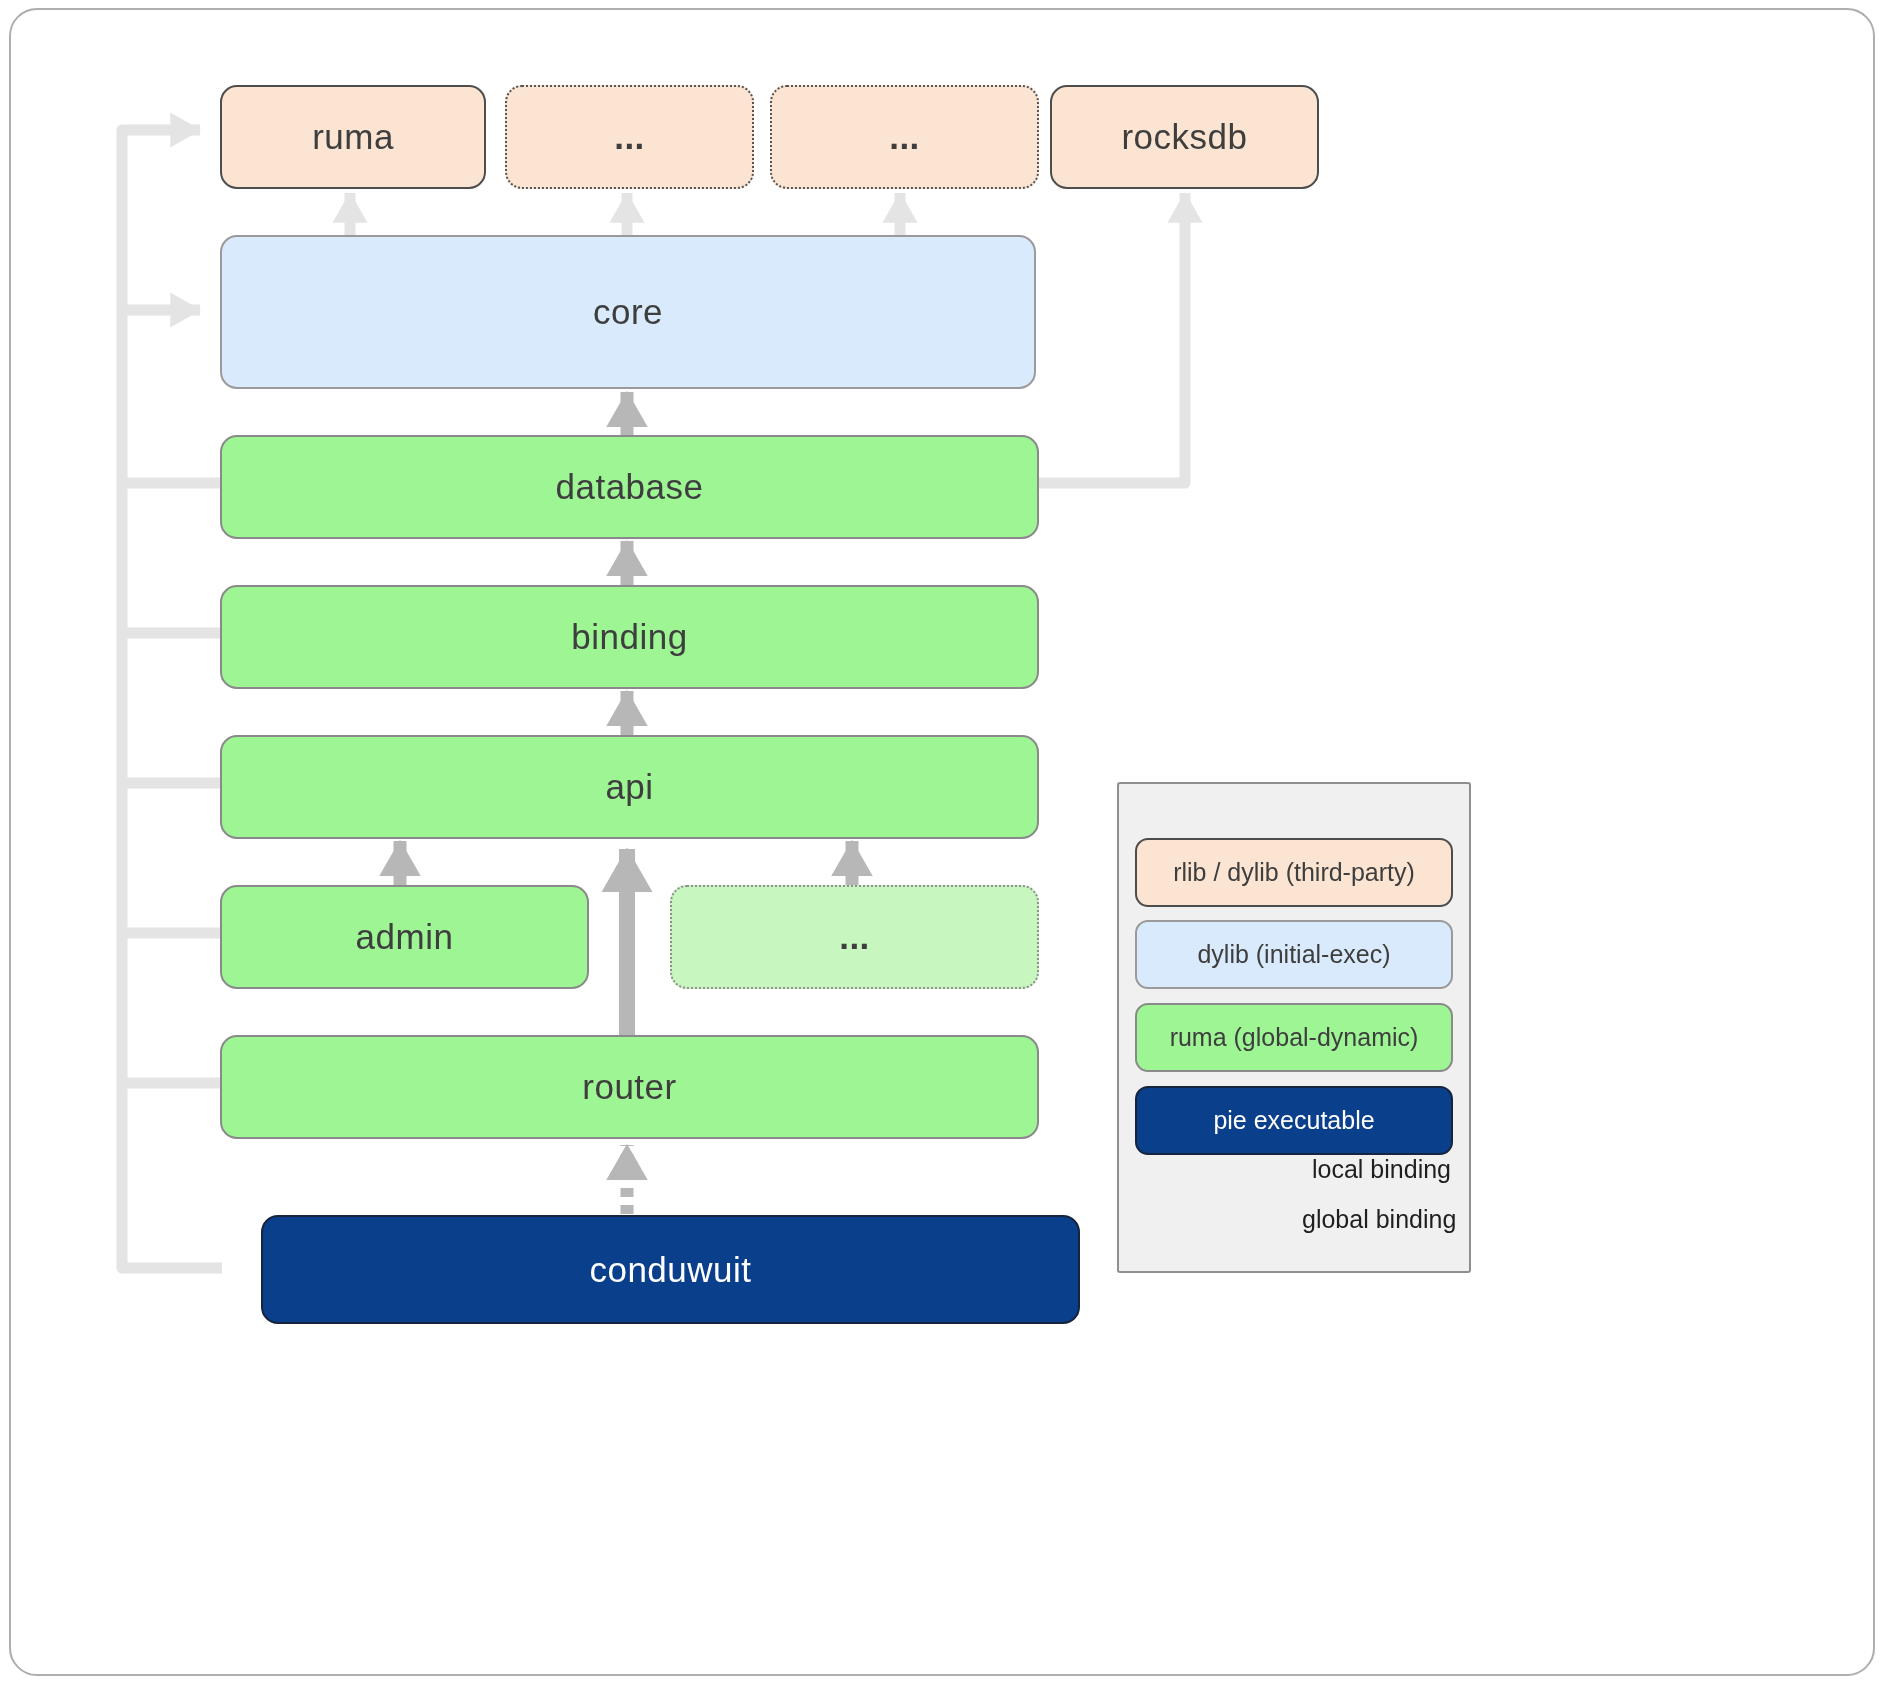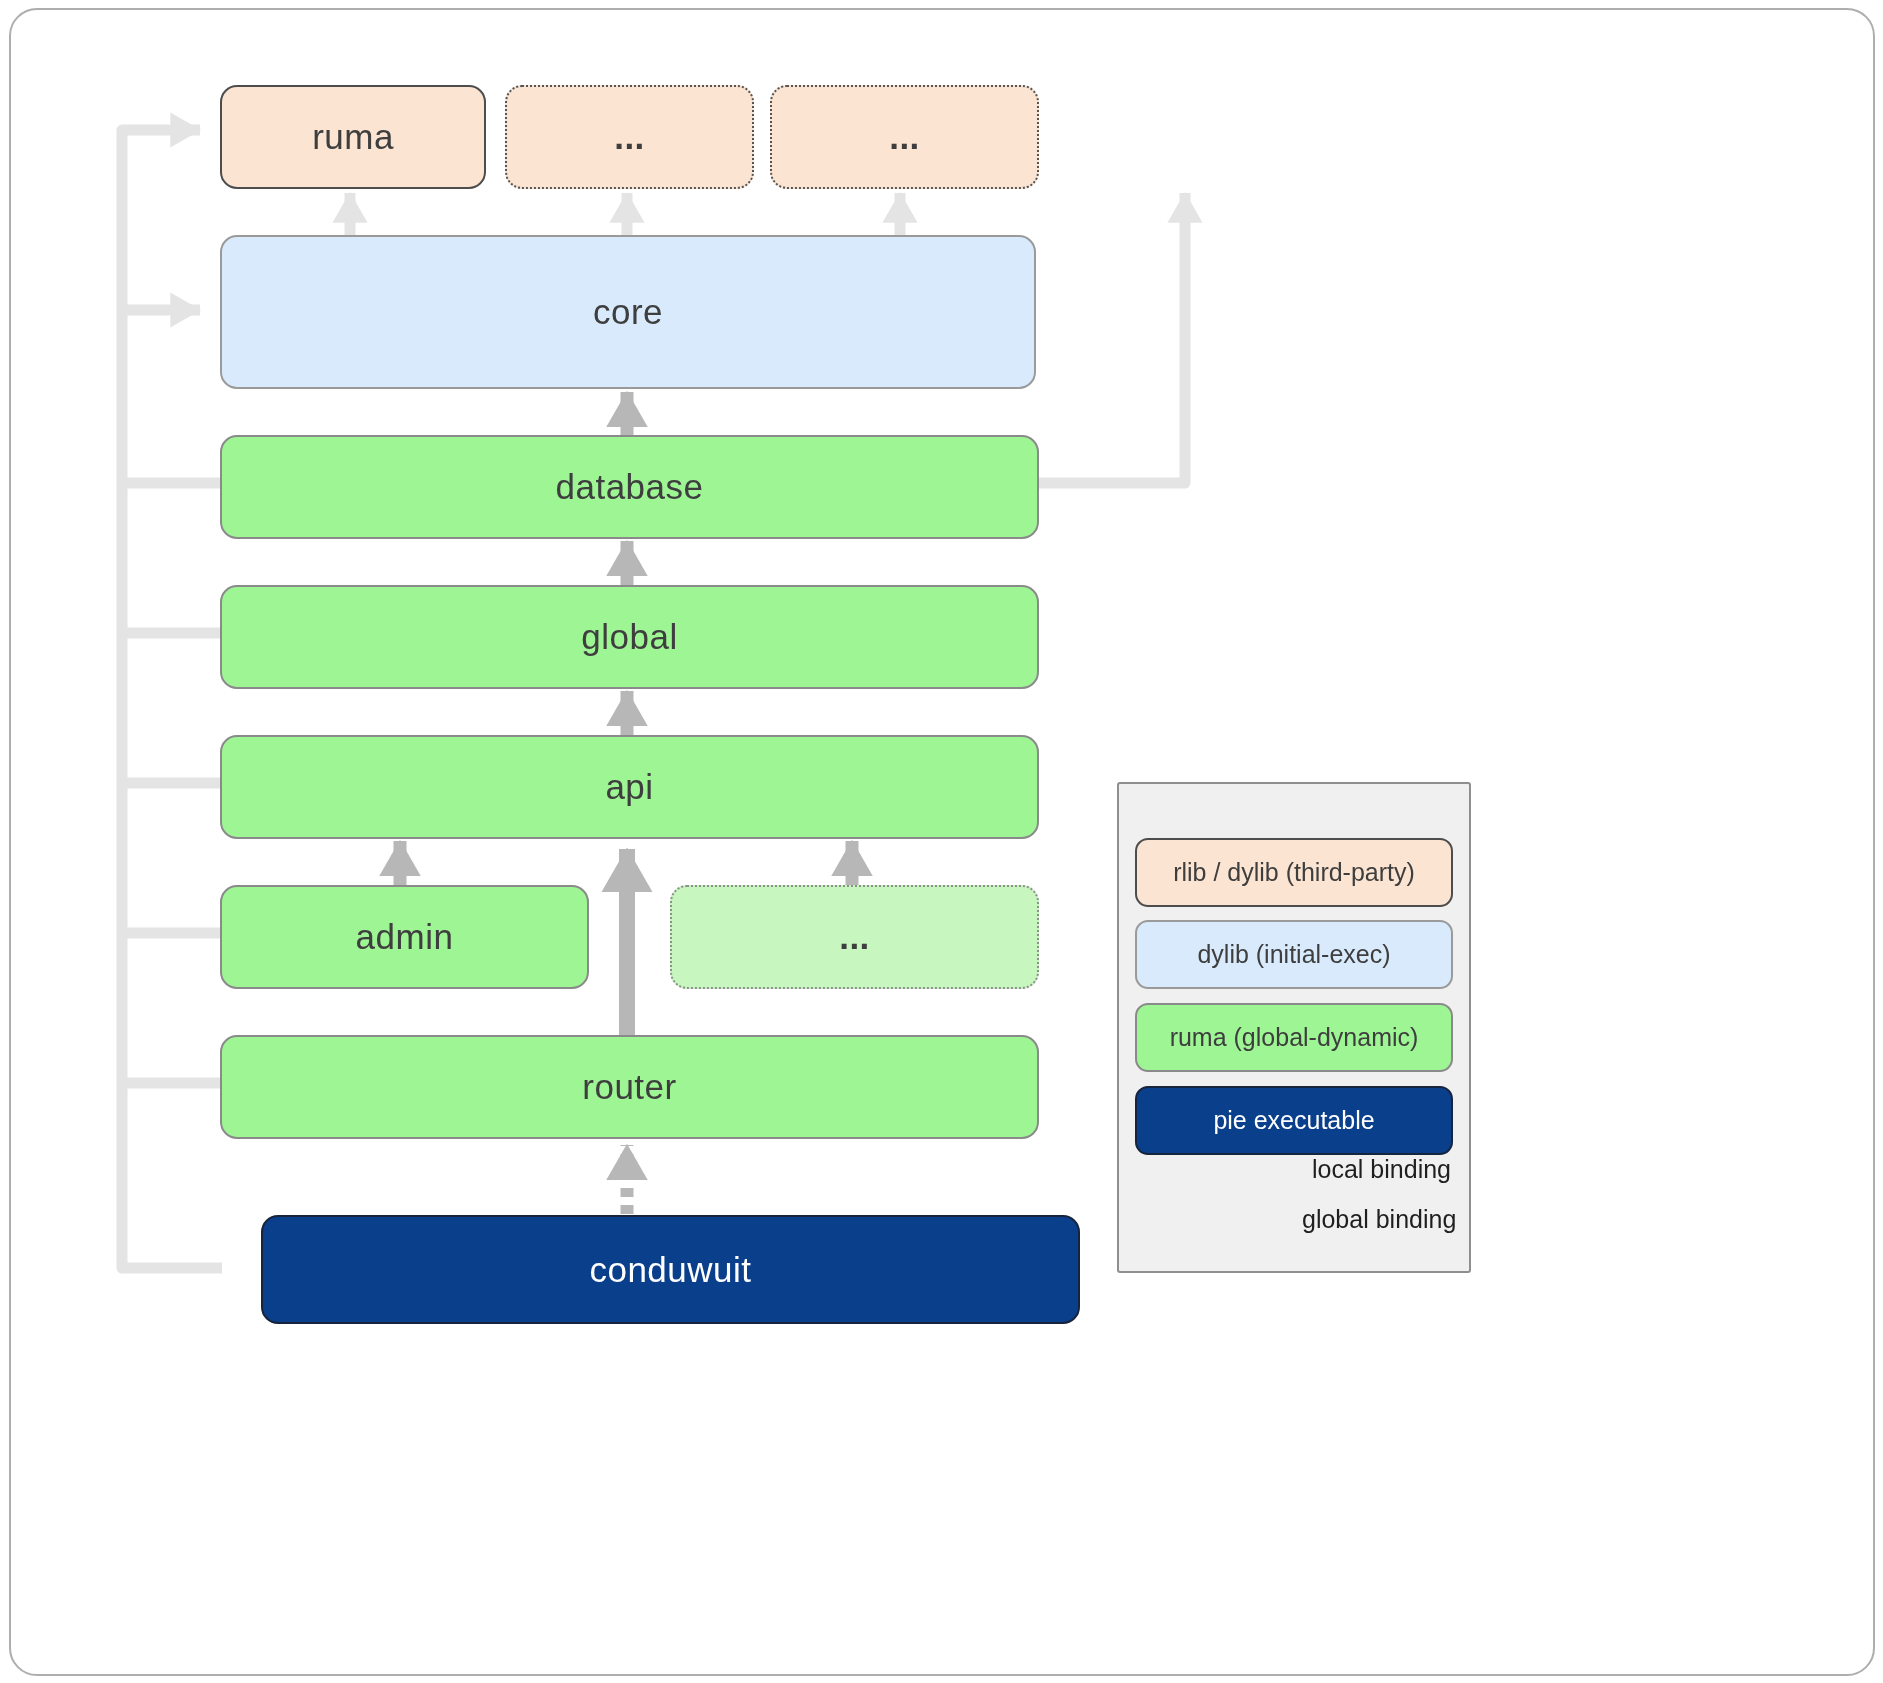--- a/index.html
+++ b/index.html
@@ -109,25 +109,26 @@
 
     <g stroke="#b7b7b7" stroke-width="12" fill="none">
       <path d="M1152 1167 L1222 1167" stroke-dasharray="8 7" marker-end="url(#mM)"></path>
       <path d="M1152 1217 L1228 1217" marker-end="url(#mM)"></path>
     </g>
   </svg>
 
   <div class="node n-third" style="left:220px; top:85px; width:262px; height:100px;">ruma</div>
   <div class="node n-third-dotted dots" style="left:505px; top:85px; width:245px; height:100px;">...</div>
   <div class="node n-third-dotted dots" style="left:770px; top:85px; width:265px; height:100px;">...</div>
+  <div class="node n-third" style="left:1050px; top:85px; width:265px; height:100px;">rocksdb</div>
 
   <div class="node n-blue" style="left:220px; top:235px; width:812px; height:150px;">core</div>
 
   <div class="node n-green" style="left:220px; top:435px; width:815px; height:100px;">database</div>
-  <div class="node n-green" style="left:220px; top:585px; width:815px; height:100px;">global</div>
+  <div class="node n-green" style="left:220px; top:585px; width:815px; height:100px;">binding</div>
   <div class="node n-green" style="left:220px; top:735px; width:815px; height:100px;">api</div>
   <div class="node n-green" style="left:220px; top:885px; width:365px; height:100px;">admin</div>
   <div class="node n-green-dotted dots" style="left:670px; top:885px; width:365px; height:100px;">...</div>
   <div class="node n-green" style="left:220px; top:1035px; width:815px; height:100px;">router</div>
 
   <div class="node n-pie" style="left:220px; top:1215px; width:815px; height:105px;margin-left:41px;">conduwuit</div>
 
   <div class="legend">
     <div class="chip n-third" style="top:18px;">rlib / dylib (third-party)</div>
     <div class="chip n-blue" style="top:100px;">dylib (initial-exec)</div>

